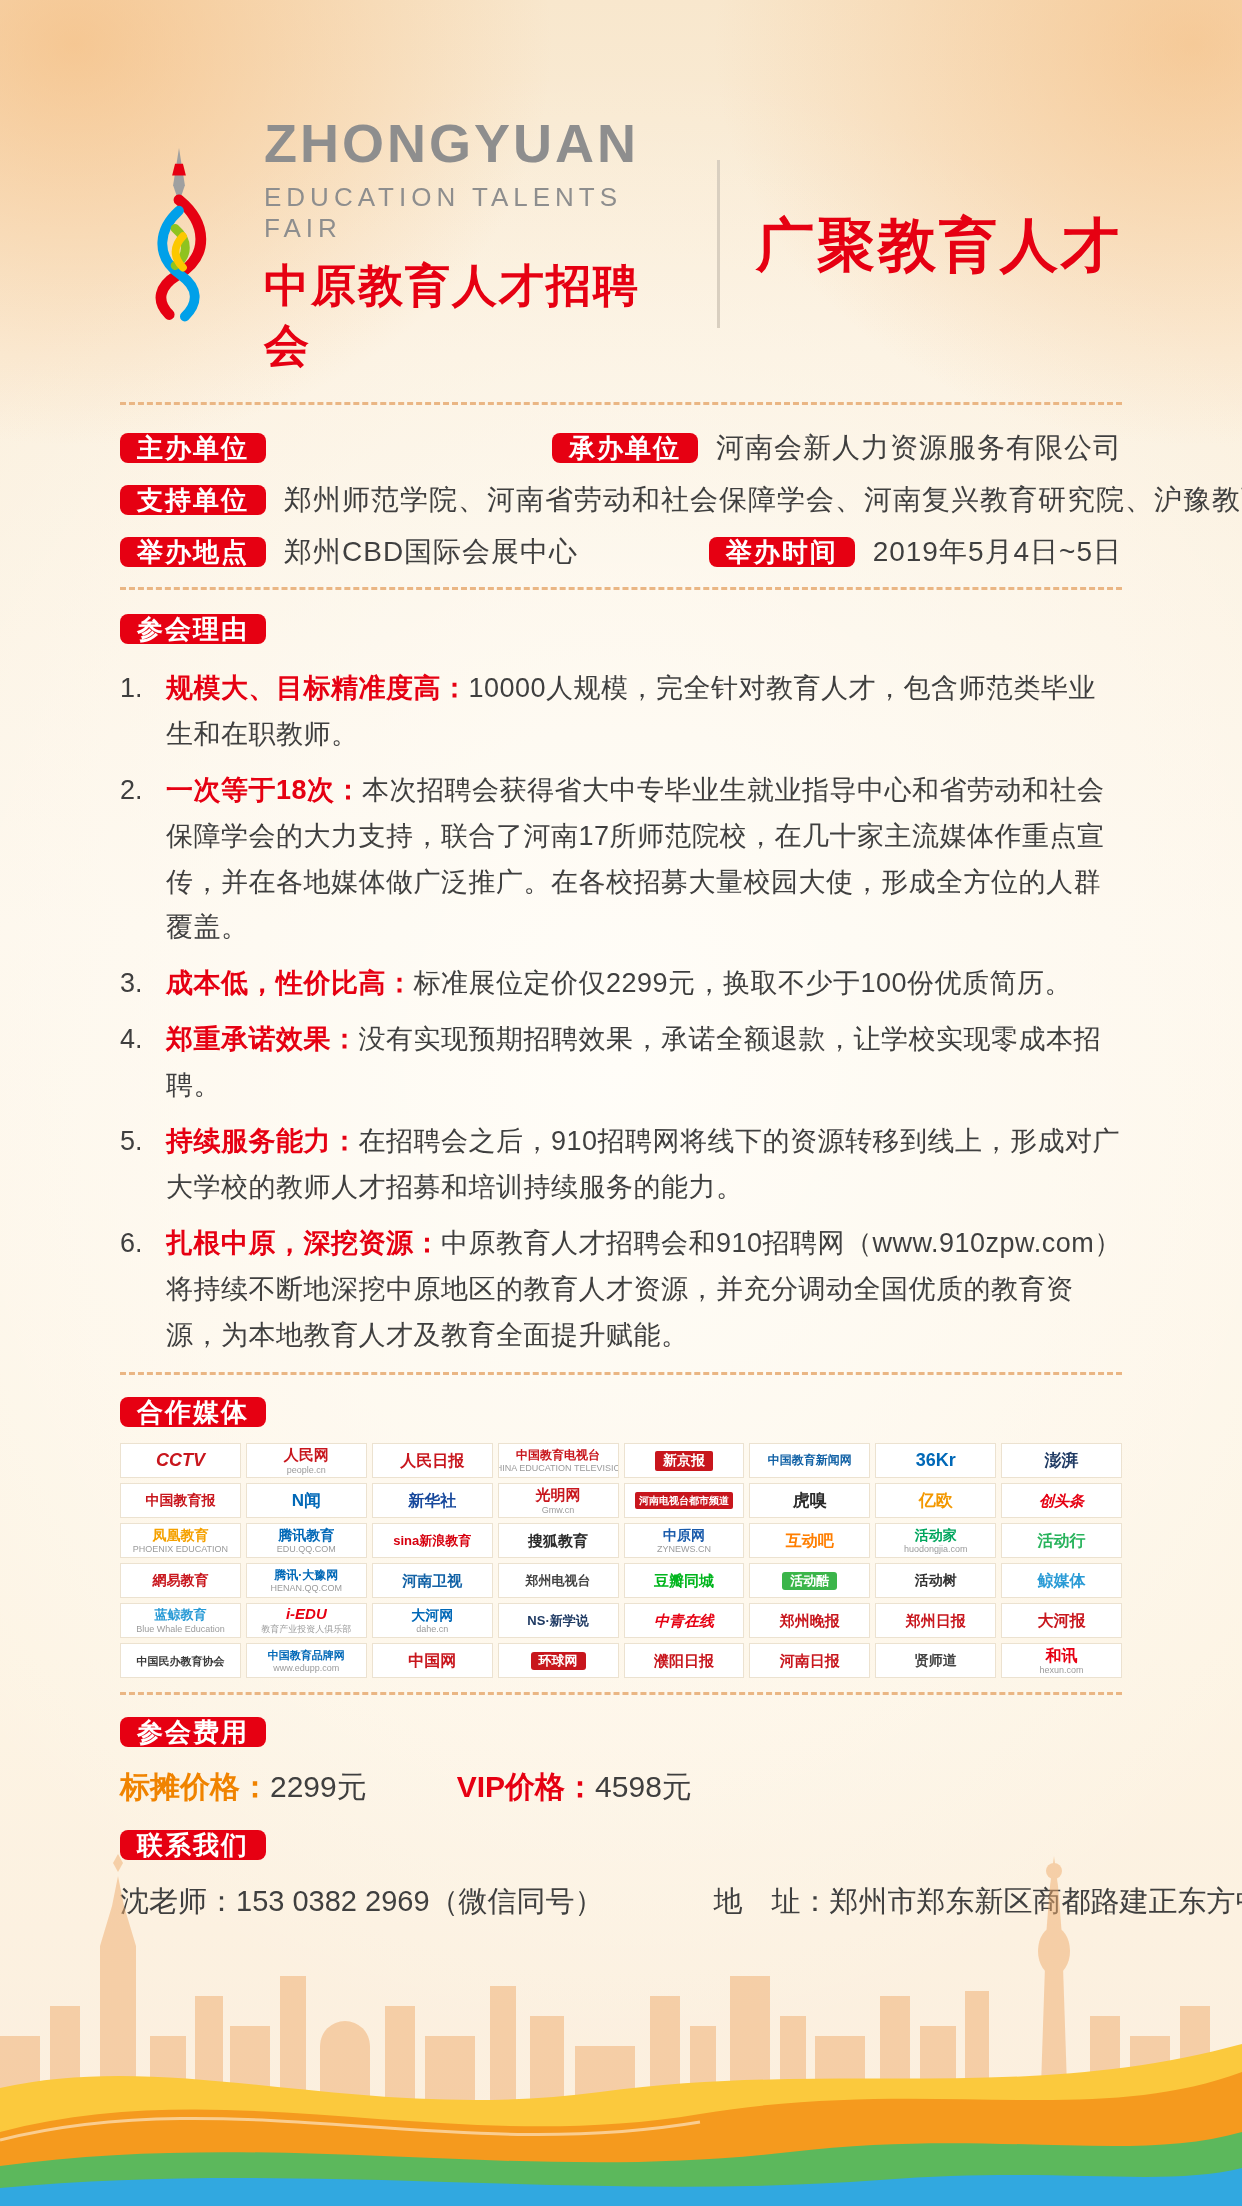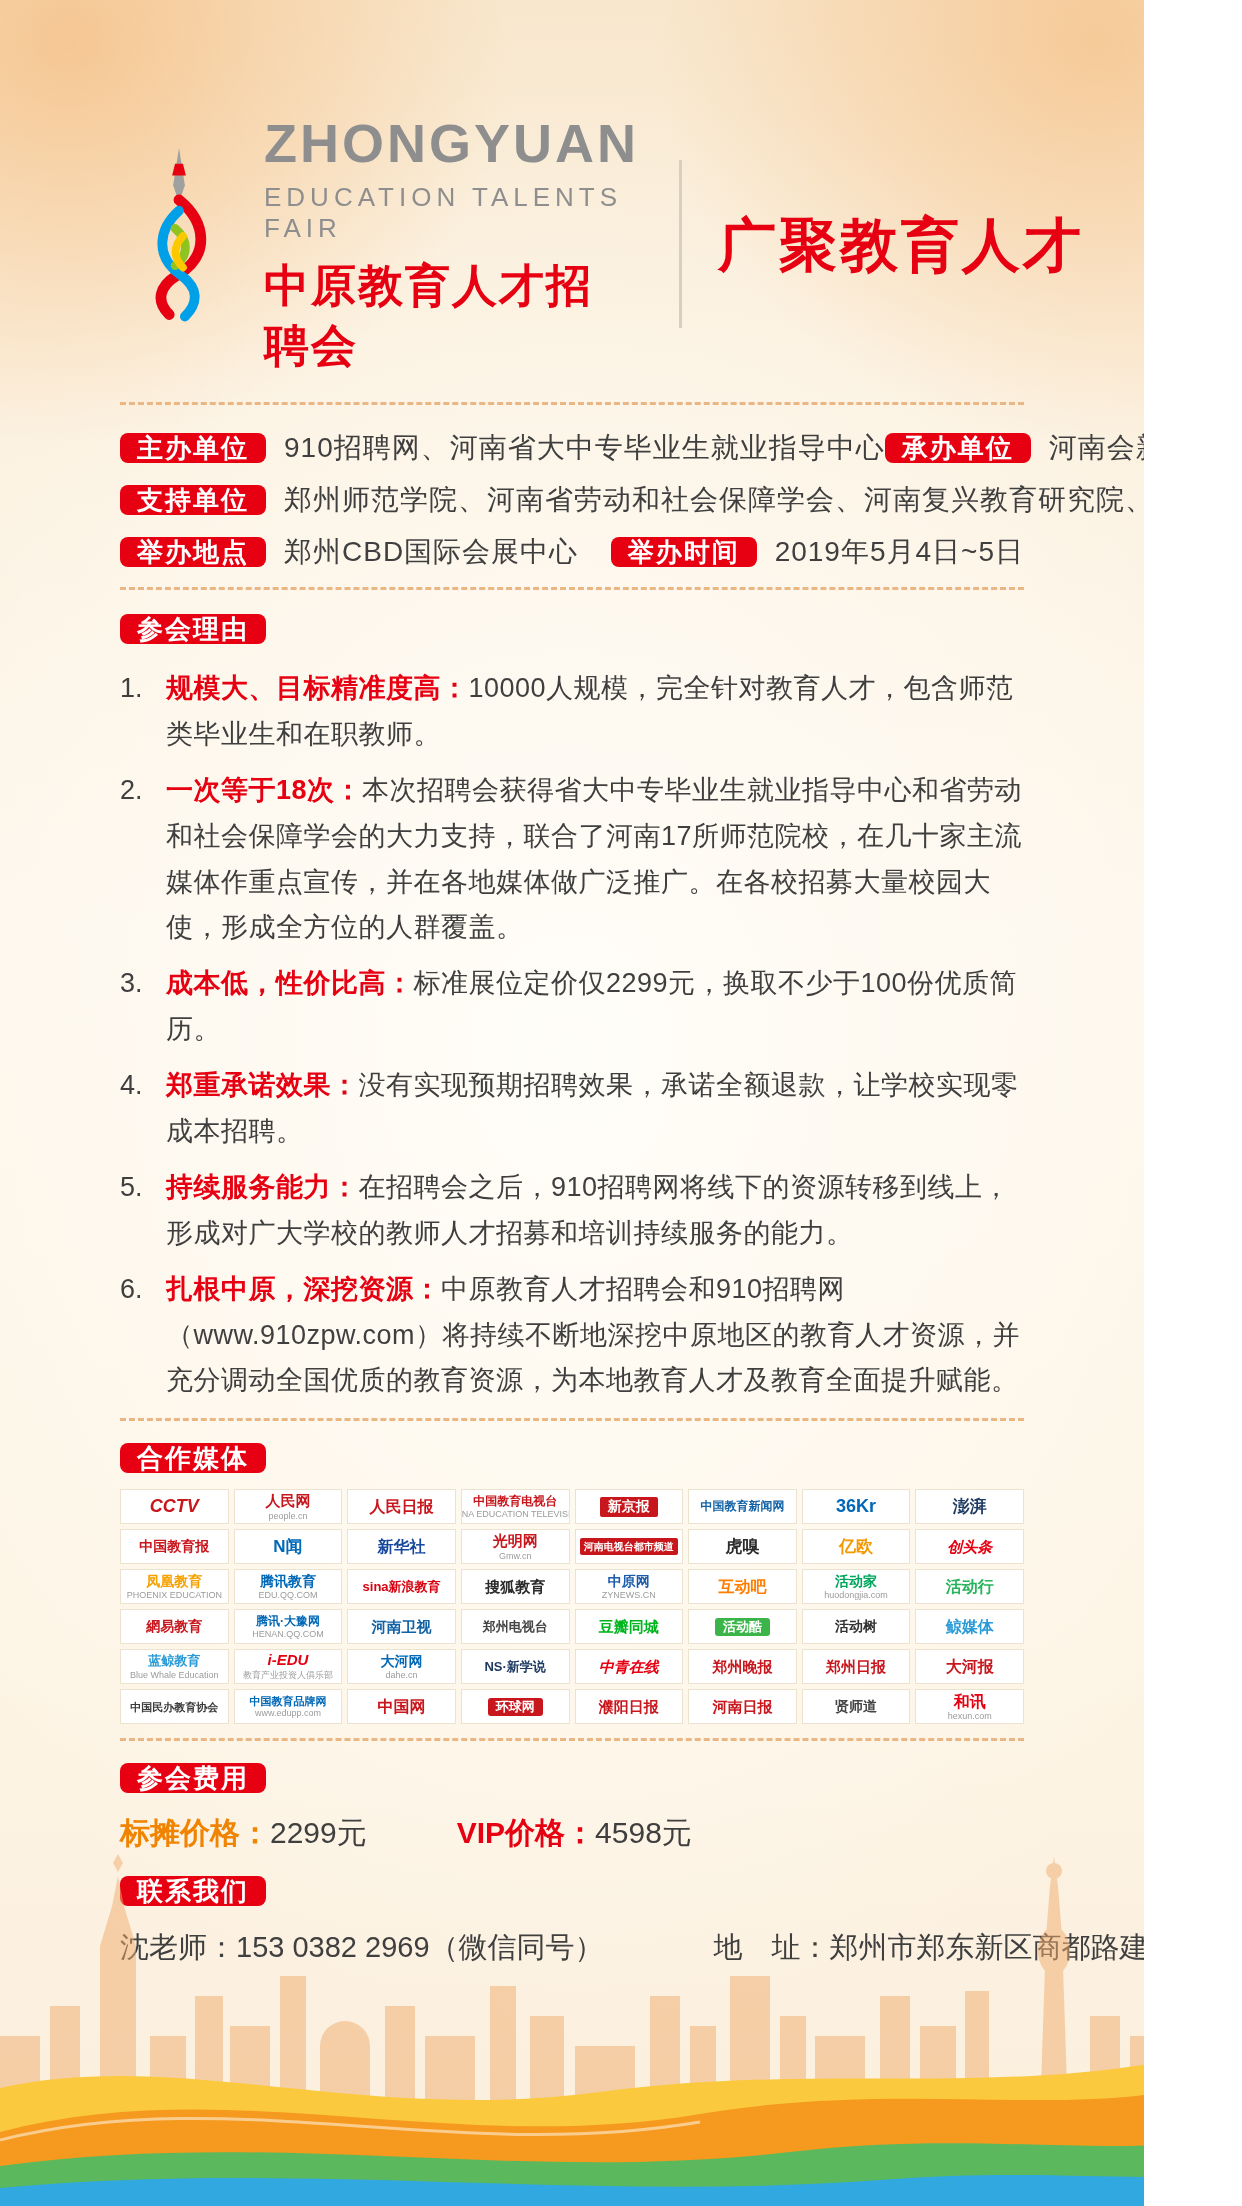--- a/index.html
+++ b/index.html
@@ -1,19 +1,19 @@
 <!DOCTYPE html>
 <html><head>
 <meta charset="utf-8">
 <style>
   * { margin:0; padding:0; box-sizing:border-box; }
   html,body { background:#fff; }
   body { font-family:"Liberation Sans","DejaVu Sans",sans-serif; }
   .page {
-    position:relative; width:1144px; height:2206px; overflow:hidden;
+    position:relative; width:1242px; height:2206px; overflow:hidden;
     background:
       radial-gradient(55% 26% at 6% 2%, rgba(243,172,98,.55), rgba(243,172,98,0) 70%),
       radial-gradient(55% 26% at 96% 2%, rgba(243,172,98,.50), rgba(243,172,98,0) 70%),
       radial-gradient(70% 45% at 50% 48%, #fffdf8 0%, rgba(255,253,248,0) 100%),
       linear-gradient(180deg, #f8e7cd 0%, #fbf0de 16%, #fdf6ea 42%, #fdf4e4 75%, #fbeedd 100%);
   }
 
   
   .header { display:flex; align-items:center; padding:112px 120px 0; }
   .logo-wrap { width:118px; height:196px; flex:0 0 auto; }
@@ -97,21 +97,20 @@
     </div>
   </div>
 
   <div class="dashed d1"></div>
 
   
   <div class="info">
     <div class="info-row">
       <div class="info-group">
         <span class="badge">主办单位</span>
-        <span class="info-text">910招聘网、河南省大中专毕业生就业指导中心</span>
       </div>
       <div class="info-group right">
         <span class="badge">承办单位</span>
         <span class="info-text">河南会新人力资源服务有限公司</span>
       </div>
     </div>
     <div class="info-row">
       <div class="info-group">
         <span class="badge">支持单位</span>
         <span class="info-text">郑州师范学院、河南省劳动和社会保障学会、河南复兴教育研究院、沪豫教育共同体</span>

